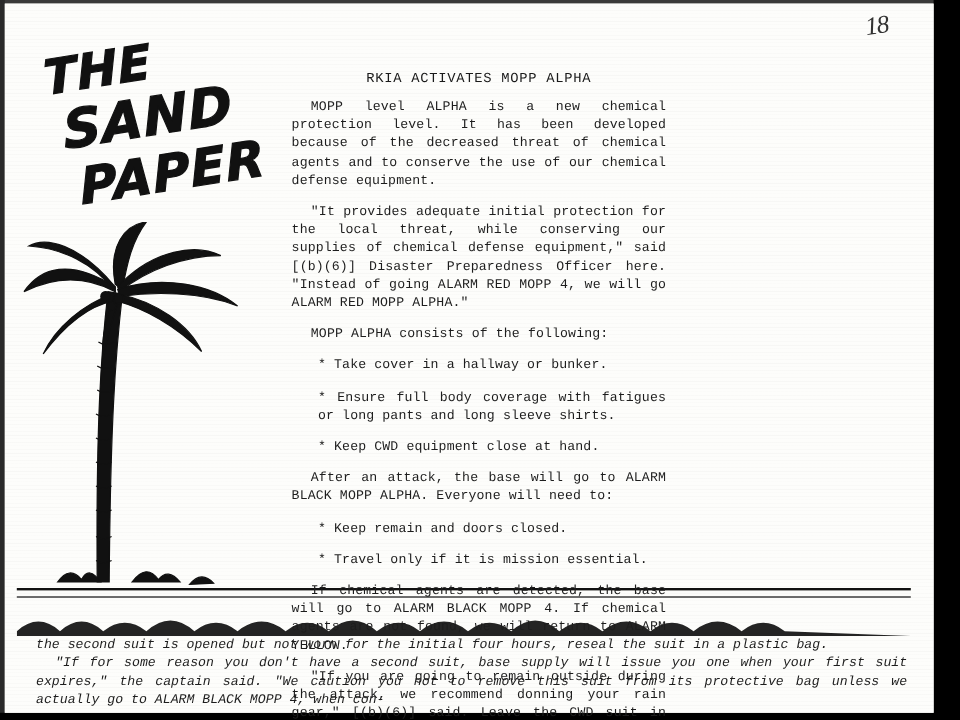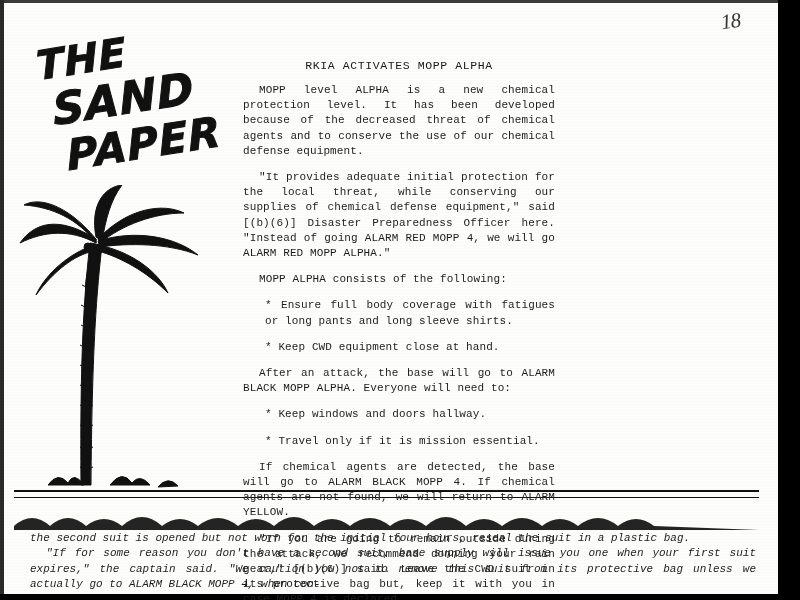--- a/index.html
+++ b/index.html
@@ -271,26 +271,27 @@
       </svg>
     </div>
 
     <div class="article">
       <div class="article-title">RKIA ACTIVATES MOPP ALPHA</div>
 
       <p class="indent">MOPP level ALPHA is a new chemical protection level. It has been developed because of the decreased threat of chemical agents and to conserve the use of our chemical defense equipment.</p>
       <p class="indent">"It provides adequate initial protection for the local threat, while conserving our supplies of chemical defense equipment," said [(b)(6)]             Disaster Preparedness Officer here. "Instead of going ALARM RED MOPP 4, we will go ALARM RED MOPP ALPHA."</p>
       <p class="indent">MOPP ALPHA consists of the following:</p>
 
+      <p class="bullet">* Take cover in a hallway or bunker.</p>
       <p class="bullet">* Ensure full body coverage with fatigues or long pants and long sleeve  shirts.</p>
       <p class="bullet">* Keep CWD equipment close at hand.</p>
 
       <p class="indent">After  an attack, the base will go to  ALARM  BLACK  MOPP ALPHA.  Everyone will need to:</p>
 
-      <p class="bullet">* Keep windows and doors hallway.</p>
+      <p class="bullet">* Keep remain and doors closed.</p>
       <p class="bullet">* Travel only if it is mission essential.</p>
 
       <p class="indent">If  chemical  agents  are detected, the base will  go  to  ALARM BLACK  MOPP 4.  If chemical agents are not found, we will  return to ALARM YELLOW.</p>
       <p class="indent">"If  you  are  going to remain outside during the  attack,  we recommend  donning your rain gear,"     [(b)(6)]      said.   Leave the CWD suit in its protective bag but, keep it with you in  case MOPP 4 is declared.</p>
     </div>
 
     <div class="bottom-text">
       <p>the second suit is opened but not worn for the initial four hours, reseal the suit in a plastic bag.</p>
       <p class="indent">"If  for some reason you don't have a second suit, base supply will issue  you  one when  your first suit expires," the captain said.  "We caution you not to remove  this suit  from its protective bag unless we actually go to ALARM BLACK MOPP 4, when  con-</p>
     </div>

